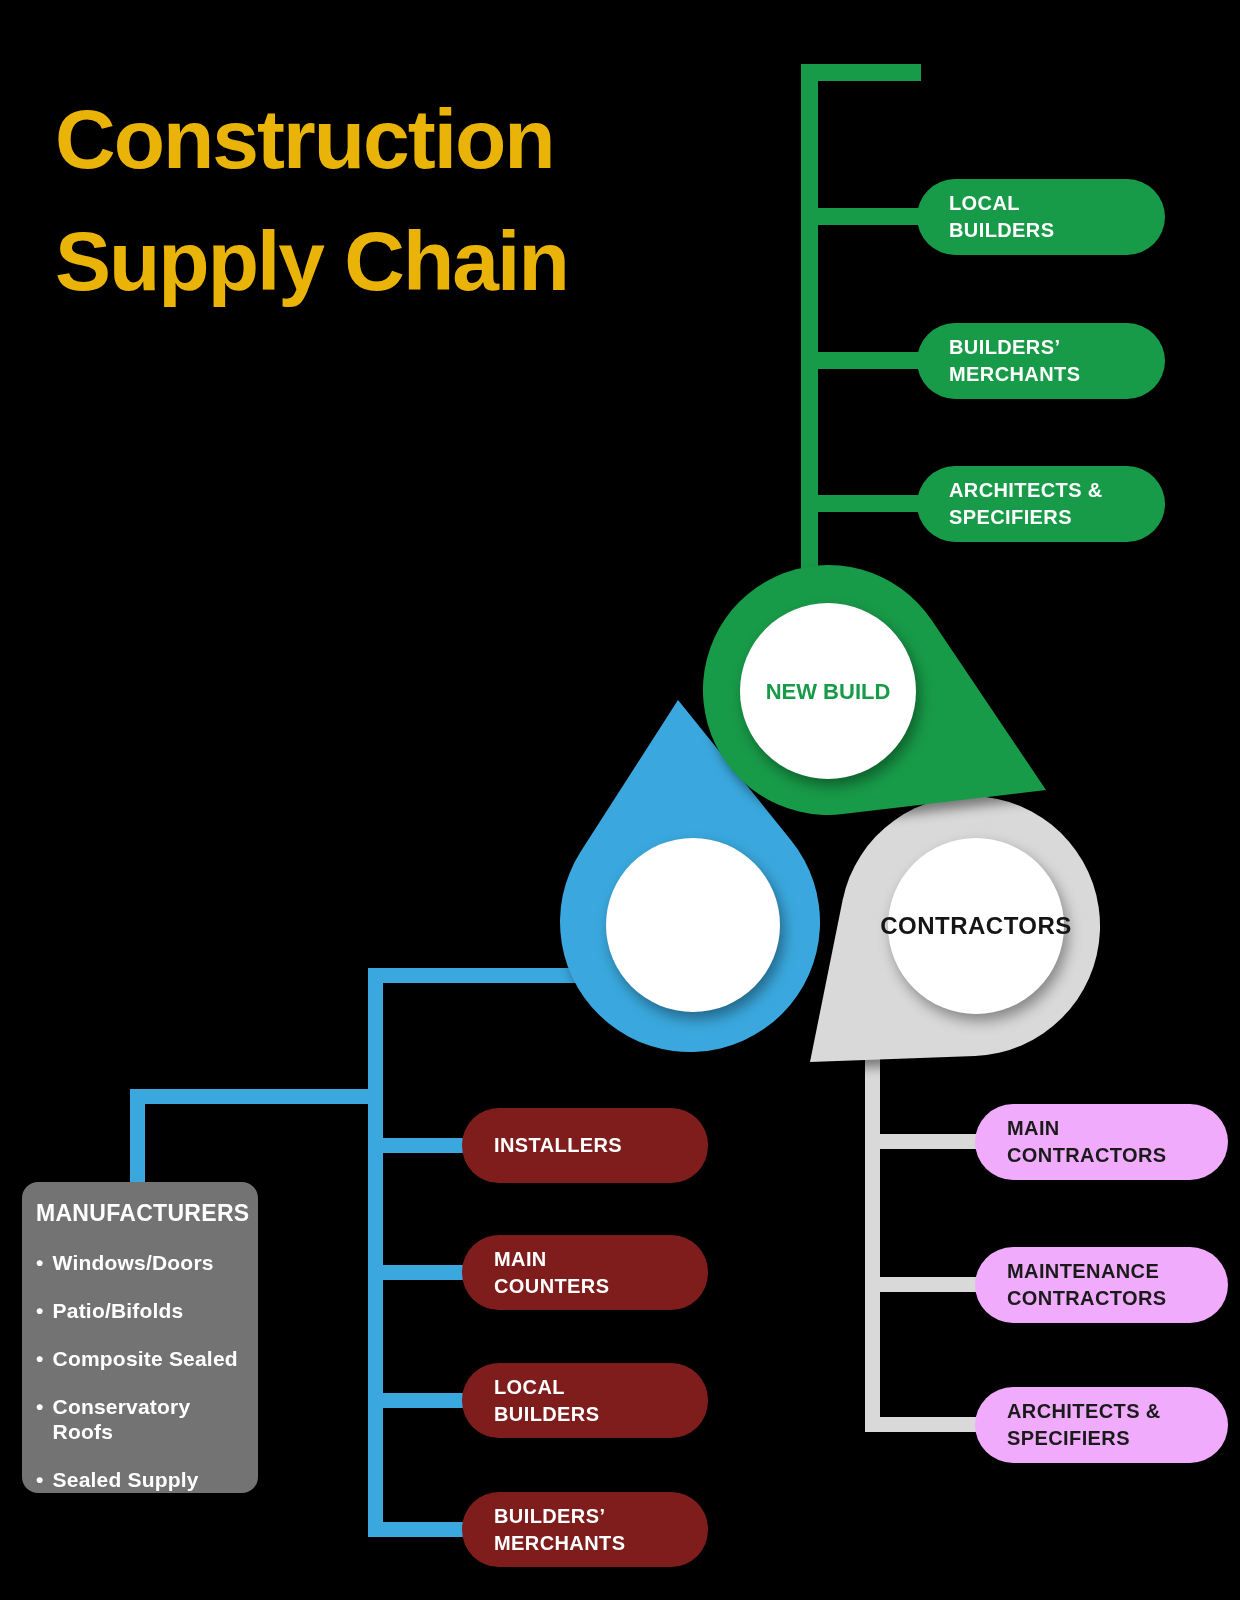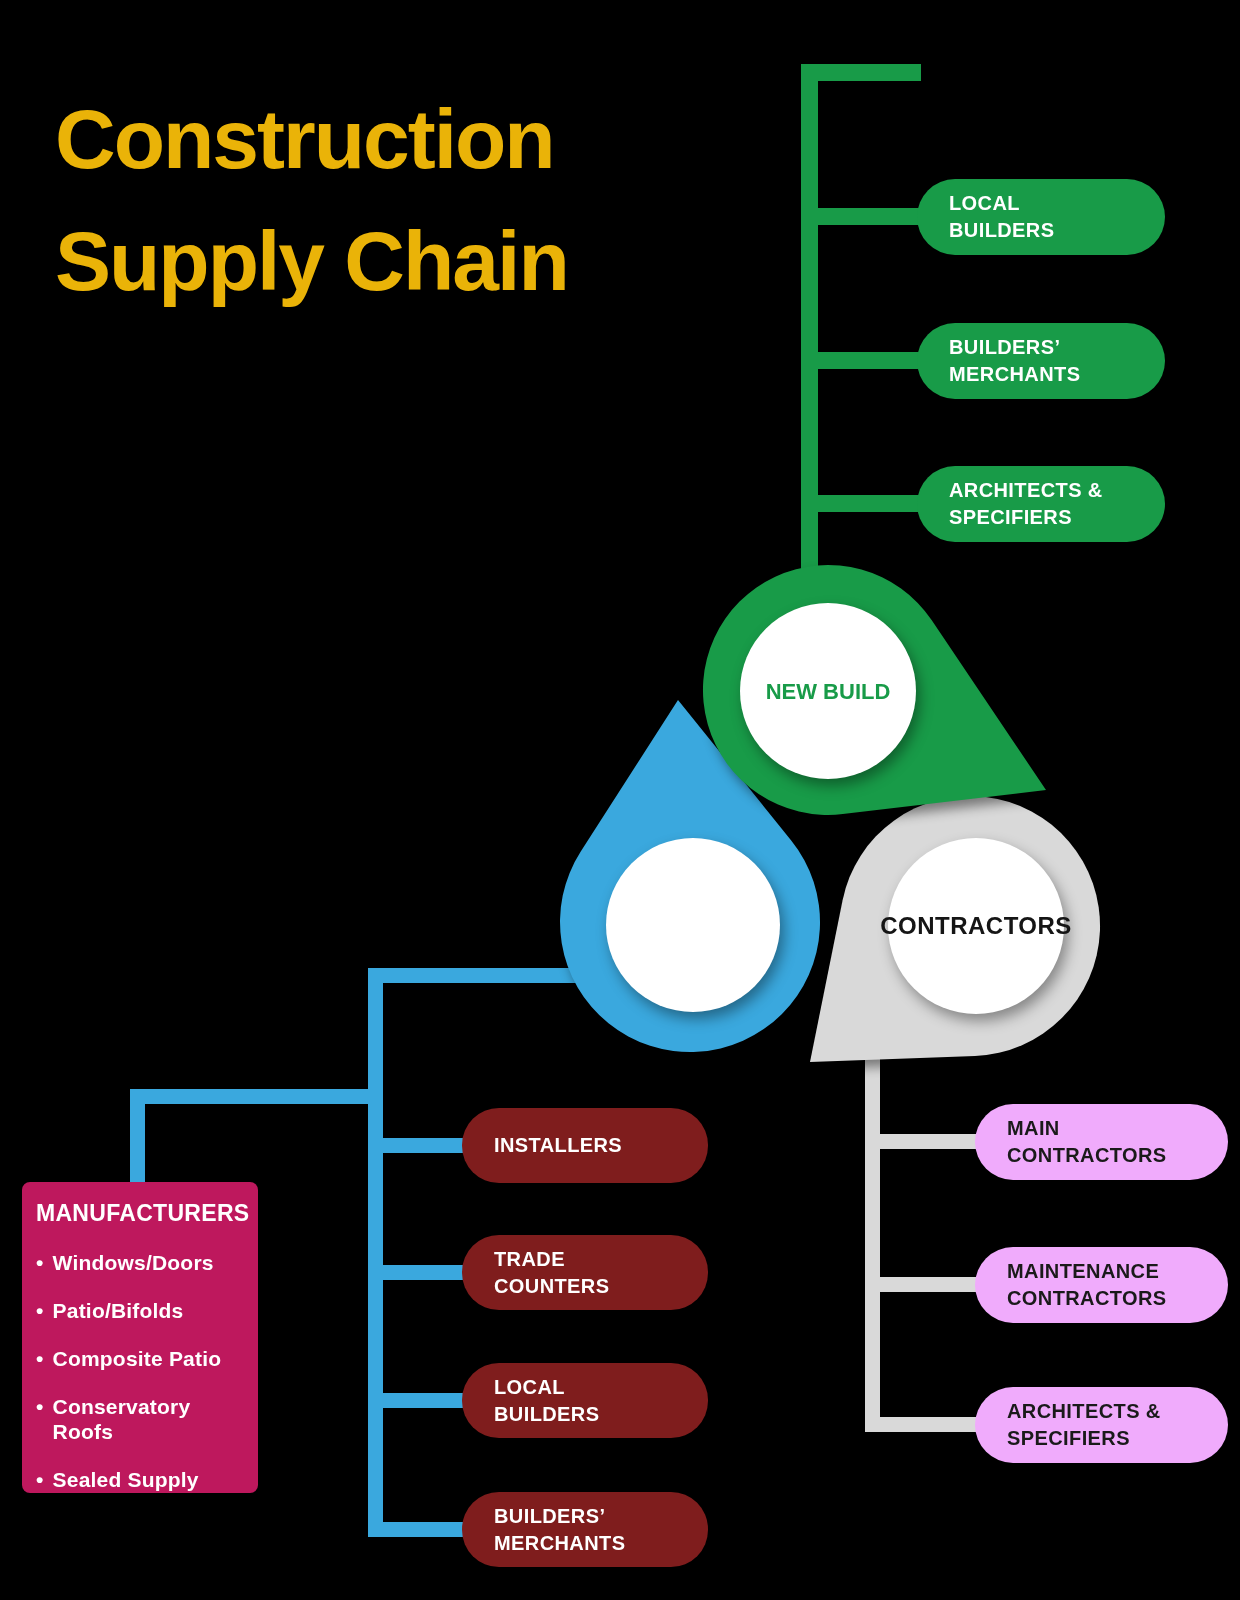--- a/index.html
+++ b/index.html
@@ -26,21 +26,21 @@
     position:absolute;z-index:4;display:flex;align-items:center;justify-content:center;
     text-align:center;font-weight:bold;
   }
   #nb-label{left:753px;top:645px;width:150px;height:92px;font-size:22px;line-height:37px;color:#189B48;}
   #tr-label{left:608px;top:897px;width:170px;height:56px;font-size:36px;color:#3AA8DE;letter-spacing:0.5px;}
   #cm-label{left:886px;top:904px;width:180px;height:44px;font-size:24px;color:#151515;letter-spacing:0.5px;}
   #title{position:absolute;left:55px;top:78px;z-index:3;color:#eab308;font-weight:bold;
     font-size:84px;line-height:122px;letter-spacing:-2px;white-space:nowrap;}
   #manu-box{
     position:absolute;left:22px;top:1182px;width:236px;height:311px;z-index:3;
-    background:#be185d;border-radius:8px;color:#fff;box-sizing:border-box;
+    background:#737373;border-radius:16px;color:#fff;box-sizing:border-box;
     padding:18px 10px 0 14px;
   }
   #manu-box .manu-title{font-weight:bold;font-size:23px;letter-spacing:0.3px;}
   #manu-box .bullet{display:flex;gap:9px;margin-top:23px;font-weight:bold;font-size:21px;line-height:25px;letter-spacing:0.2px;}
 </style>
 </head>
 <body>
 
 <div id="canvas">
 
@@ -88,21 +88,21 @@
     <span>BUILDERS’ MERCHANTS</span>
     </div>
   <div class="pill green" style="left:917px;top:466px;width:248px;height:76px;">
     <span>ARCHITECTS &amp; SPECIFIERS</span>
     </div>
 
   <div class="pill blue" style="left:462px;top:1108px;width:246px;height:75px;">
     <span>INSTALLERS</span>
     </div>
   <div class="pill blue" style="left:462px;top:1235px;width:246px;height:75px;">
-    <span>TRADE COUNTERS</span>
+    <span>MAIN COUNTERS</span>
     </div>
   <div class="pill blue" style="left:462px;top:1363px;width:246px;height:75px;">
     <span>LOCAL BUILDERS</span>
     </div>
   <div class="pill blue" style="left:462px;top:1492px;width:246px;height:75px;">
     <span>BUILDERS’ MERCHANTS</span>
     </div>
 
   <div class="pill gray" style="left:975px;top:1104px;width:253px;height:76px;">
     <span>MAIN CONTRACTORS</span>
@@ -119,21 +119,21 @@
     <div class="bullet">
       <span>•</span>
       <span>Windows/Doors</span>
     </div>
     <div class="bullet">
       <span>•</span>
       <span>Patio/Bifolds</span>
     </div>
     <div class="bullet">
       <span>•</span>
-      <span>Composite Patio</span>
+      <span>Composite Sealed</span>
     </div>
     <div class="bullet">
       <span>•</span>
       <span>Conservatory Roofs</span>
     </div>
     <div class="bullet">
       <span>•</span>
       <span>Sealed Supply</span>
     </div>
   </div>

